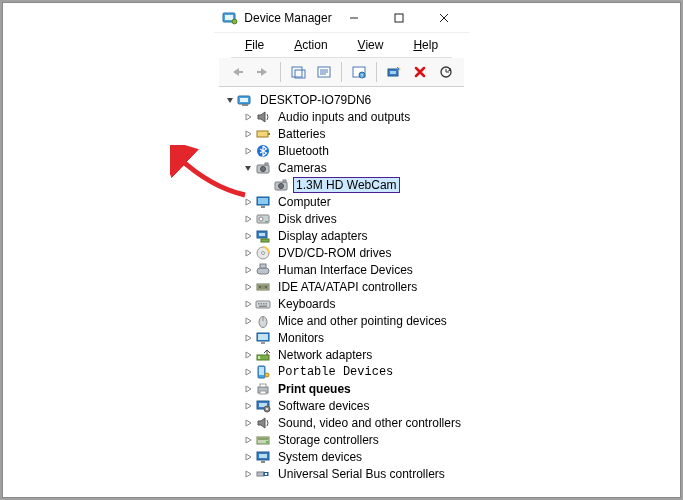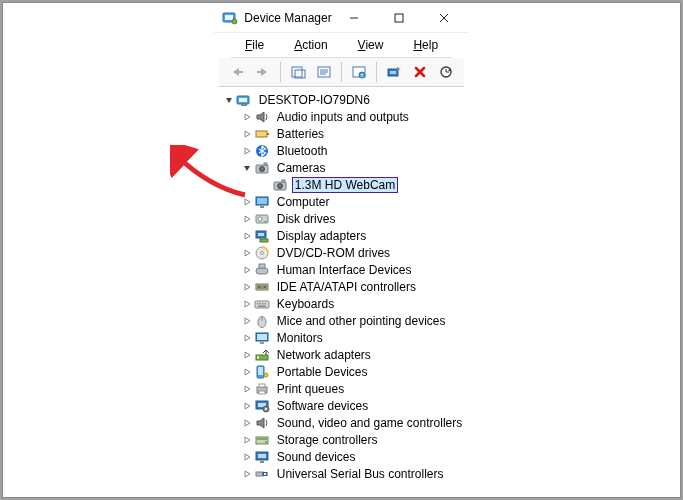--- a/index.html
+++ b/index.html
@@ -418,36 +418,36 @@
         </span>
         <span class="nodeicon">
           <svg width="16" height="16">
             <rect x="2" y="8" width="12" height="5" fill="#7cae4d" stroke="#4d7a1e"></rect>
             <rect x="3" y="9" width="2" height="3" fill="#d4e9b8"></rect>
             <path d="M12 8 L12 3 L9 6 M12 3 L15 6" fill="none" stroke="#444"></path>
           </svg>
         </span>
         <span class="nodelabel">Network adapters</span>
       </div>
-      <div class="treerow" style="padding-left: 22px;">
+      <div class="treerow" style="padding-left: 22px; font-family: Liberation Mono, monospace;">
         <span class="chev">
           <svg width="10" height="10">
             <path d="M3 2 L8 5 L3 8 Z" fill="none" stroke="#888"></path>
           </svg>
         </span>
         <span class="nodeicon">
           <svg width="16" height="16">
             <rect x="3" y="2" width="7" height="12" rx="1" fill="#4aa3df" stroke="#2b6ea3"></rect>
             <rect x="4" y="3" width="5" height="8" fill="#c5e3f7"></rect>
             <circle cx="12" cy="11" r="2" fill="#f5c542" stroke="#b48a1a"></circle>
           </svg>
         </span>
         <span class="nodelabel">Portable Devices</span>
       </div>
-      <div class="treerow" style="padding-left: 22px;">
+      <div class="treerow" style="padding-left: 22px; font-weight: bold;">
         <span class="chev">
           <svg width="10" height="10">
             <path d="M3 2 L8 5 L3 8 Z" fill="none" stroke="#888"></path>
           </svg>
         </span>
         <span class="nodeicon">
           <svg width="16" height="16">
             <rect x="3" y="6" width="10" height="6" fill="#b9bfc4" stroke="#7a8086"></rect>
             <rect x="5" y="3" width="6" height="3" fill="#fff" stroke="#999"></rect>
             <rect x="5" y="10" width="6" height="3" fill="#fff" stroke="#999"></rect>
@@ -476,21 +476,21 @@
           <svg width="10" height="10">
             <path d="M3 2 L8 5 L3 8 Z" fill="none" stroke="#888"></path>
           </svg>
         </span>
         <span class="nodeicon">
           <svg width="16" height="16">
             <path d="M3 6 L6 6 L10 3 L10 13 L6 10 L3 10 Z" fill="#888" stroke="#555"></path>
             <path d="M12 5 Q14 8 12 11" fill="none" stroke="#555"></path>
           </svg>
         </span>
-        <span class="nodelabel">Sound, video and game controllers</span>
+        <span class="nodelabel">Sound, video and other controllers</span>
       </div>
       <div class="treerow" style="padding-left: 22px;">
         <span class="chev">
           <svg width="10" height="10">
             <path d="M3 2 L8 5 L3 8 Z" fill="none" stroke="#888"></path>
           </svg>
         </span>
         <span class="nodeicon">
           <svg width="16" height="16">
             <rect x="2" y="5" width="12" height="7" fill="#c7d6b5" stroke="#6f8550"></rect>
@@ -506,21 +506,21 @@
             <path d="M3 2 L8 5 L3 8 Z" fill="none" stroke="#888"></path>
           </svg>
         </span>
         <span class="nodeicon">
           <svg width="16" height="16">
             <rect x="2" y="3" width="12" height="8" fill="#3a7abf" stroke="#235a90"></rect>
             <rect x="4" y="5" width="8" height="4" fill="#b9ddf5"></rect>
             <rect x="6" y="12" width="4" height="2" fill="#888"></rect>
           </svg>
         </span>
-        <span class="nodelabel">Sound devices</span>
+        <span class="nodelabel">System devices</span>
       </div>
       <div class="treerow" style="padding-left: 22px;">
         <span class="chev">
           <svg width="10" height="10">
             <path d="M3 2 L8 5 L3 8 Z" fill="none" stroke="#888"></path>
           </svg>
         </span>
         <span class="nodeicon">
           <svg width="16" height="16">
             <rect x="2" y="6" width="7" height="4" fill="#b9bfc4" stroke="#7a8086"></rect>

